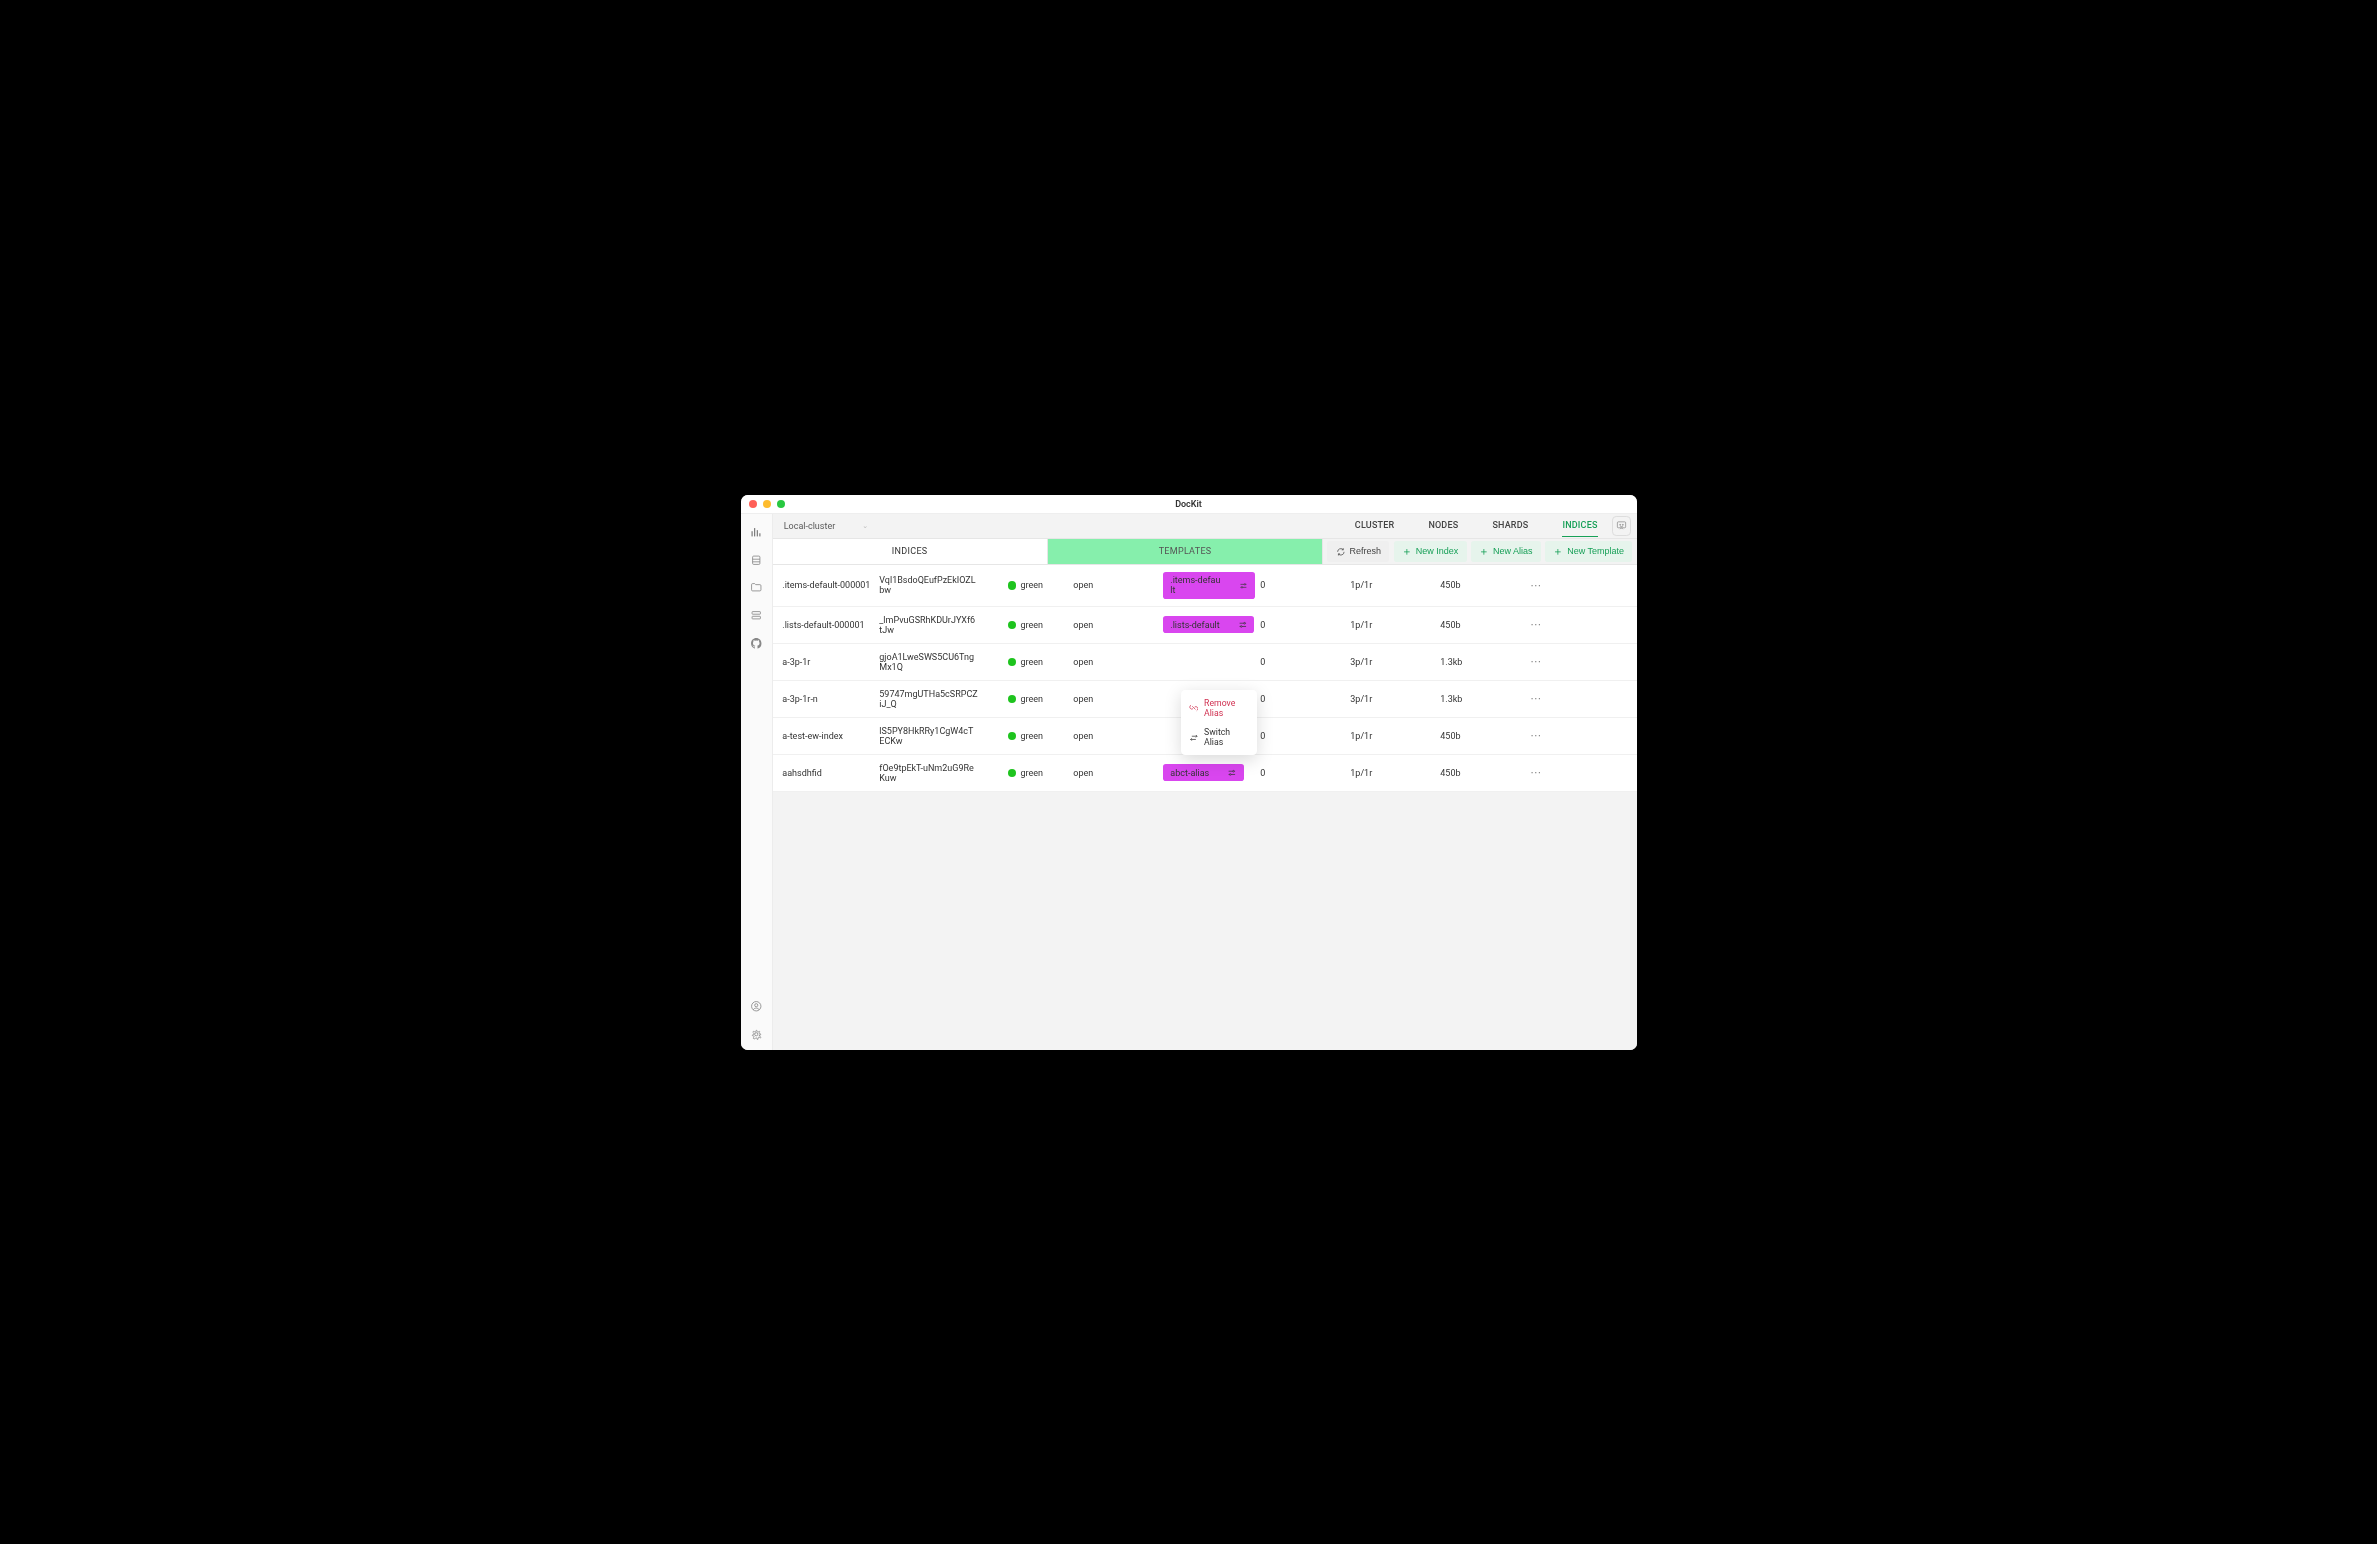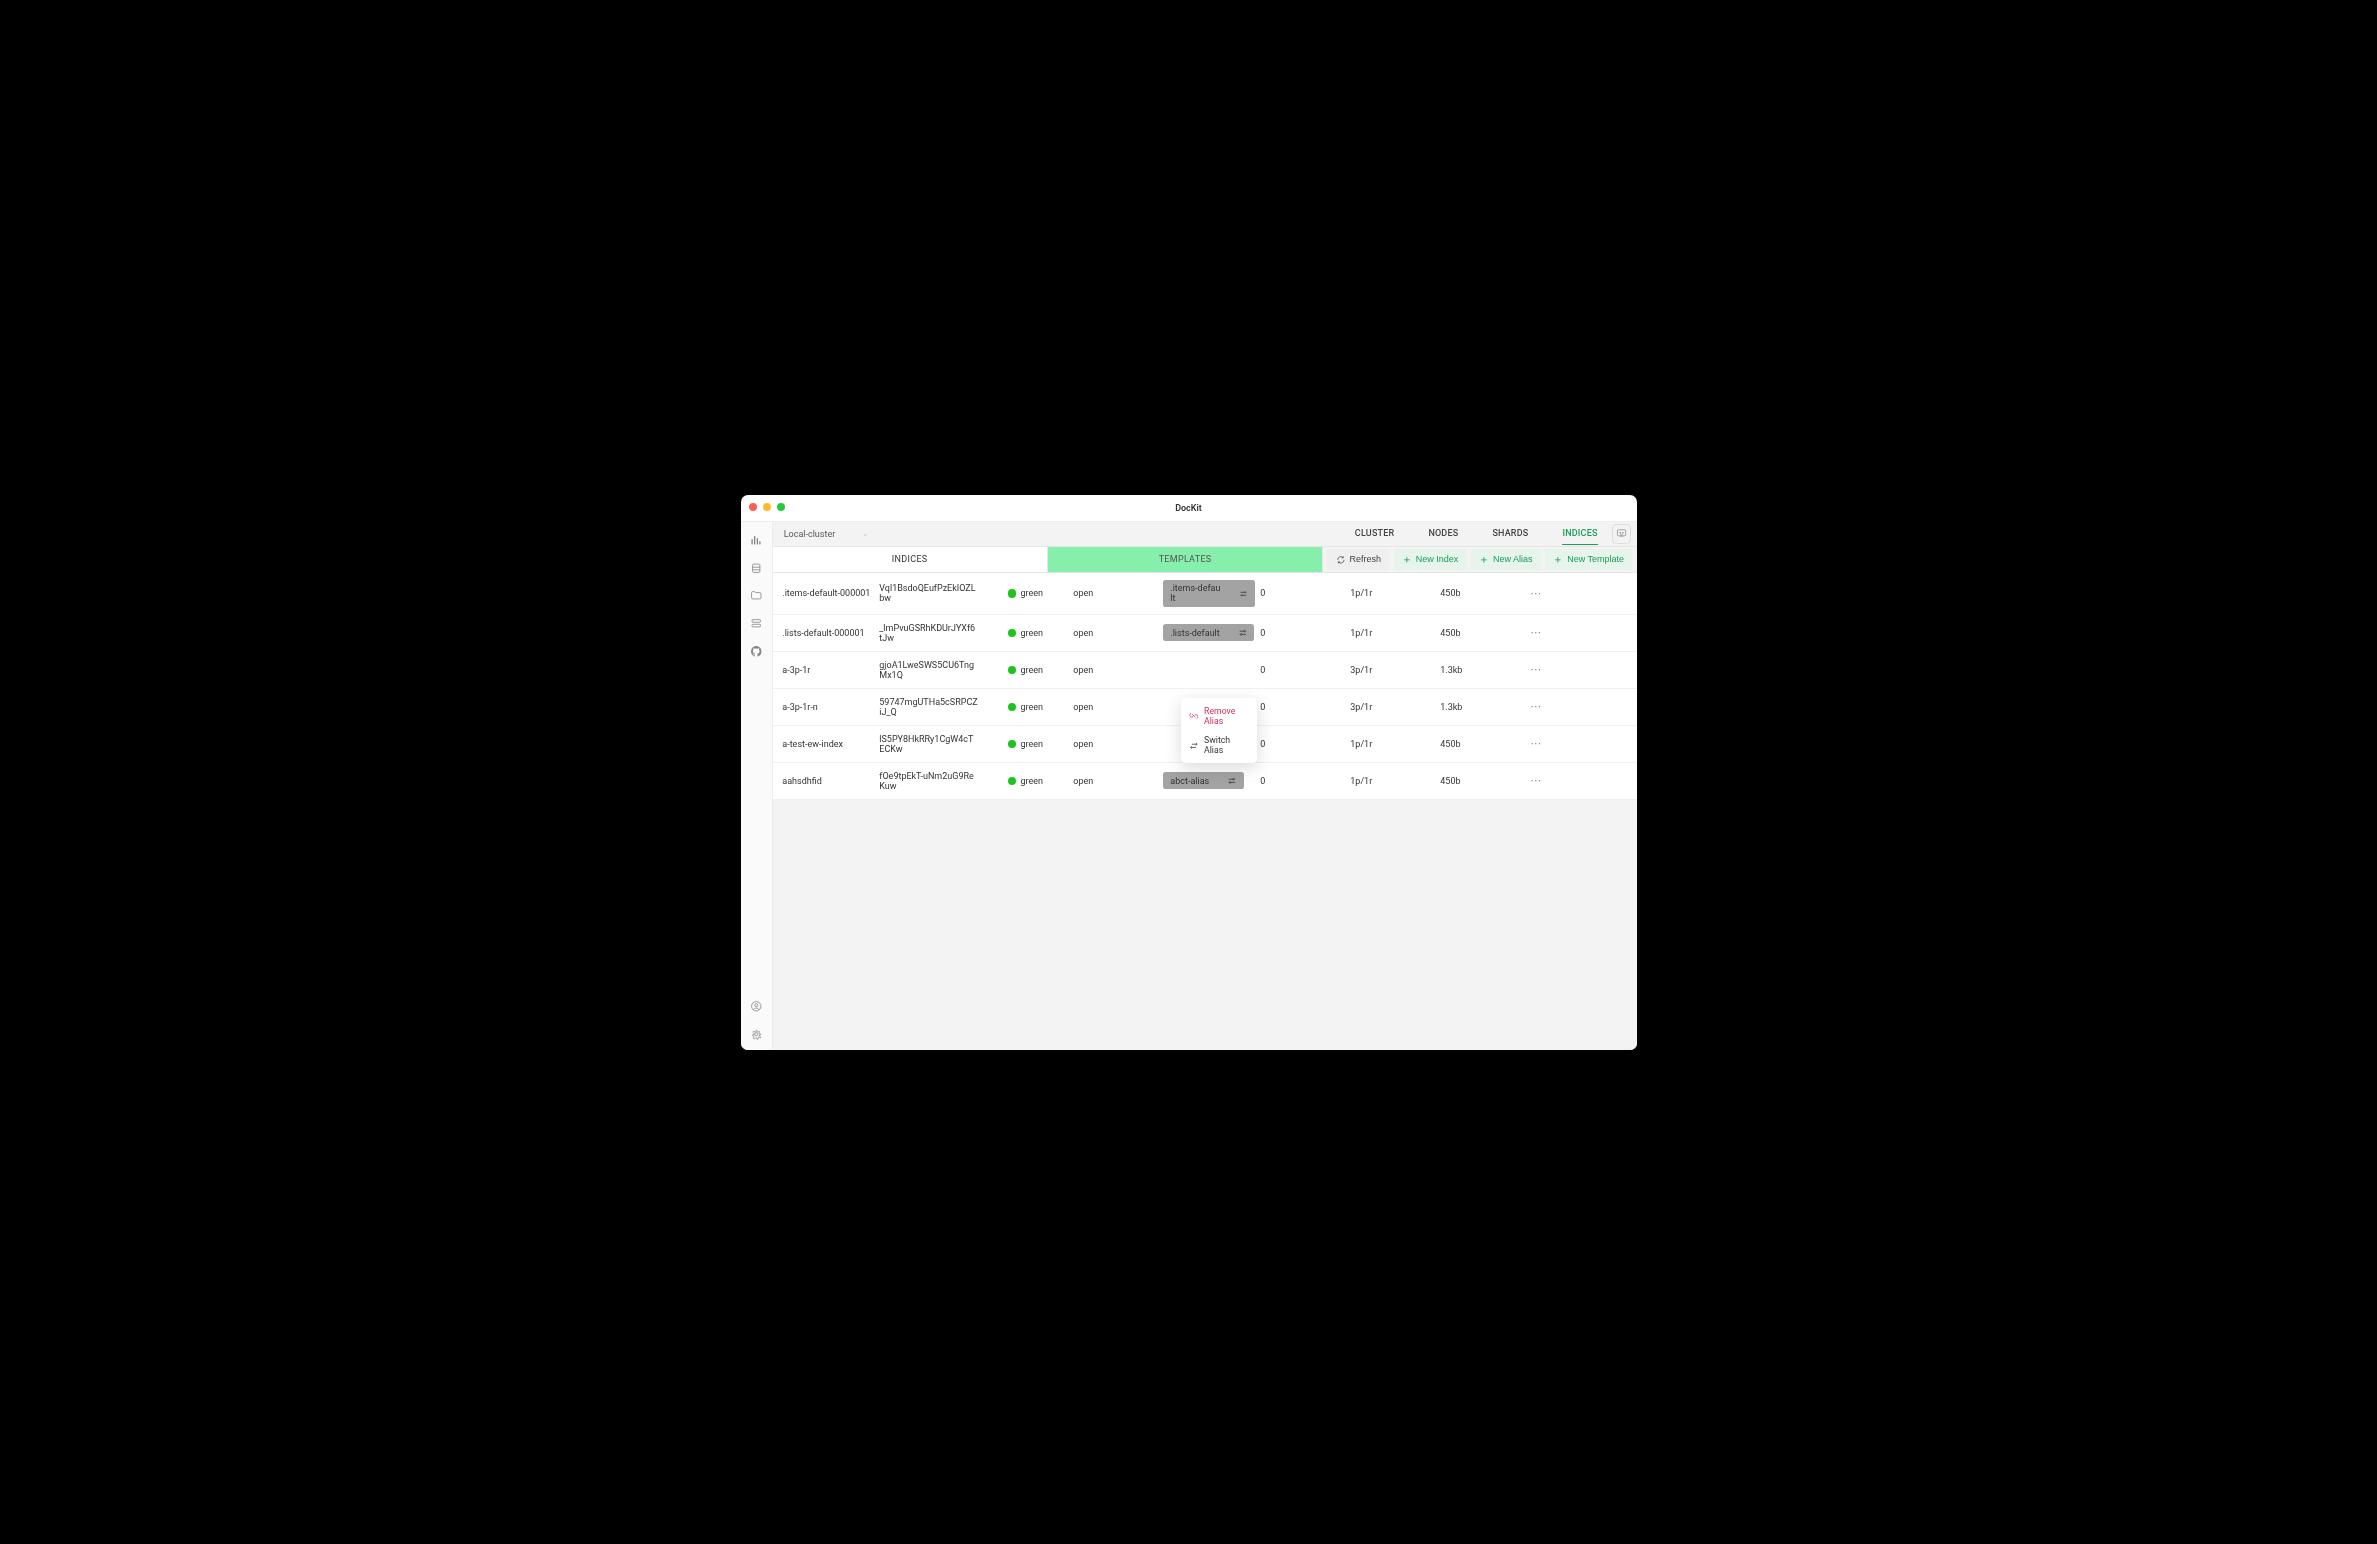--- a/index.html
+++ b/index.html
@@ -21,24 +21,23 @@
     overflow: hidden;
     position: relative;
     display: flex;
     flex-direction: column;
     box-shadow: 0 14px 42px rgba(0,0,0,.5);
   }
   .titlebar {
     height: 19.4px;
     background: #fff;
     display: flex;
-    align-items: flex-start;
+    align-items: center;
     position: relative;
     border-bottom: 0.7px solid #eee;
-    margin-top: 8px;
   }
   .traffic-lights {
     display: flex;
     gap: 5.6px;
     padding-left: 8.3px;
   }
   .tl { width: 8.3px; height: 8.3px; border-radius: 50%; }
   .tl.red { background: #ff5f57; }
   .tl.yellow { background: #febc2e; }
   .tl.green { background: #28c840; }
@@ -225,21 +224,21 @@
   }
   .dot {
     width: 8.3px; height: 8.3px;
     border-radius: 50%;
   }
   .dot.green { background: #1ec41e; }
   .alias-chip {
     display: inline-flex;
     align-items: center;
     gap: 18px;
-    background: #a3a3a3;
+    background: #d946ef;
     border-radius: 2.8px;
     padding: 3.5px 7px;
     cursor: pointer;
     color: #333;
   }
   .alias-chip svg { width: 9.7px; height: 9.7px; }
   .row-actions {
     color: #888;
     font-size: 11px;
     cursor: pointer;

